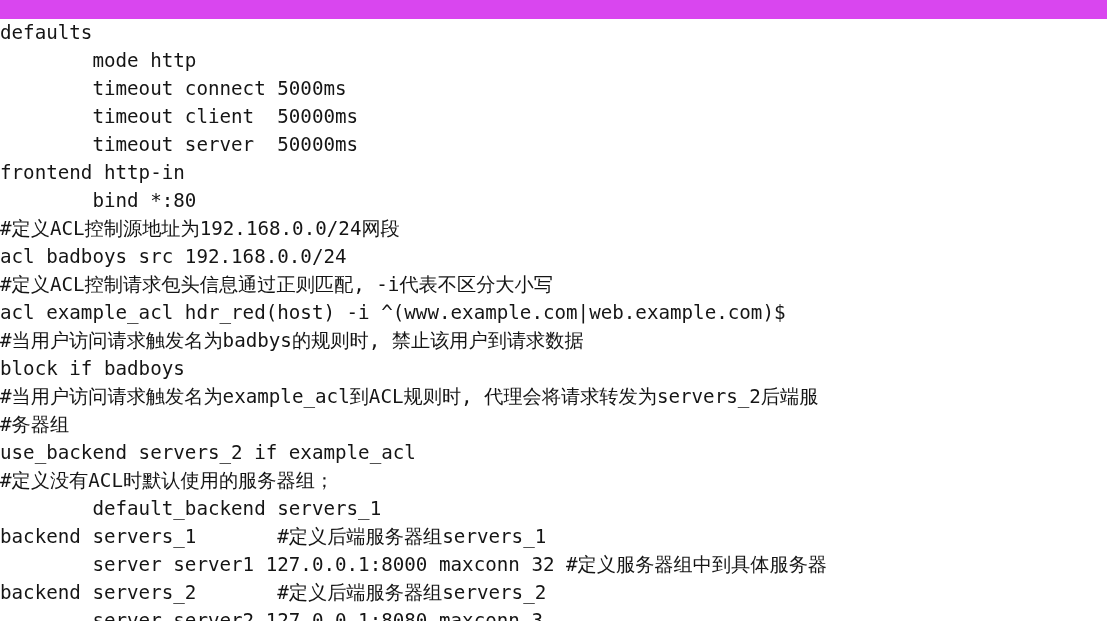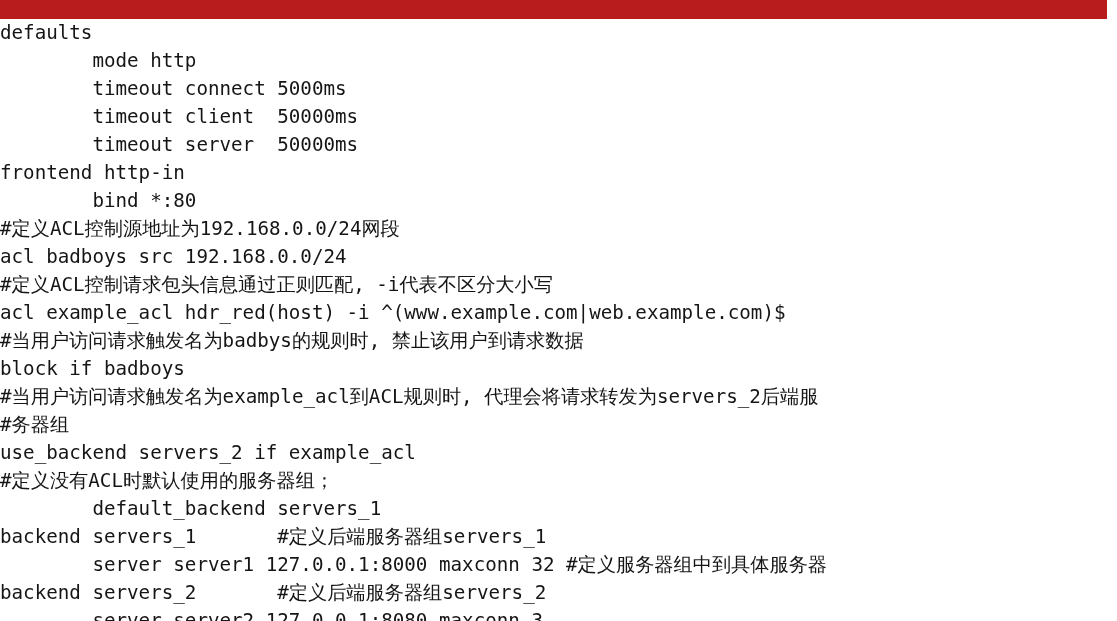--- a/index.html
+++ b/index.html
@@ -4,21 +4,21 @@
 <style>
   html, body {
     margin: 0;
     padding: 0;
     background: #ffffff;
   }
   #page {
     position: relative;
     width: 1107px;
     height: 621px;
-    background: #b91c1c;
+    background: #d946ef;
     overflow: hidden;
   }
   #code {
     position: absolute;
     left: 0;
     top: 0;
     width: 1117px;
     height: 621px;
     overflow: hidden;
     font-family: "DejaVu Sans Mono", "Liberation Mono", monospace;

